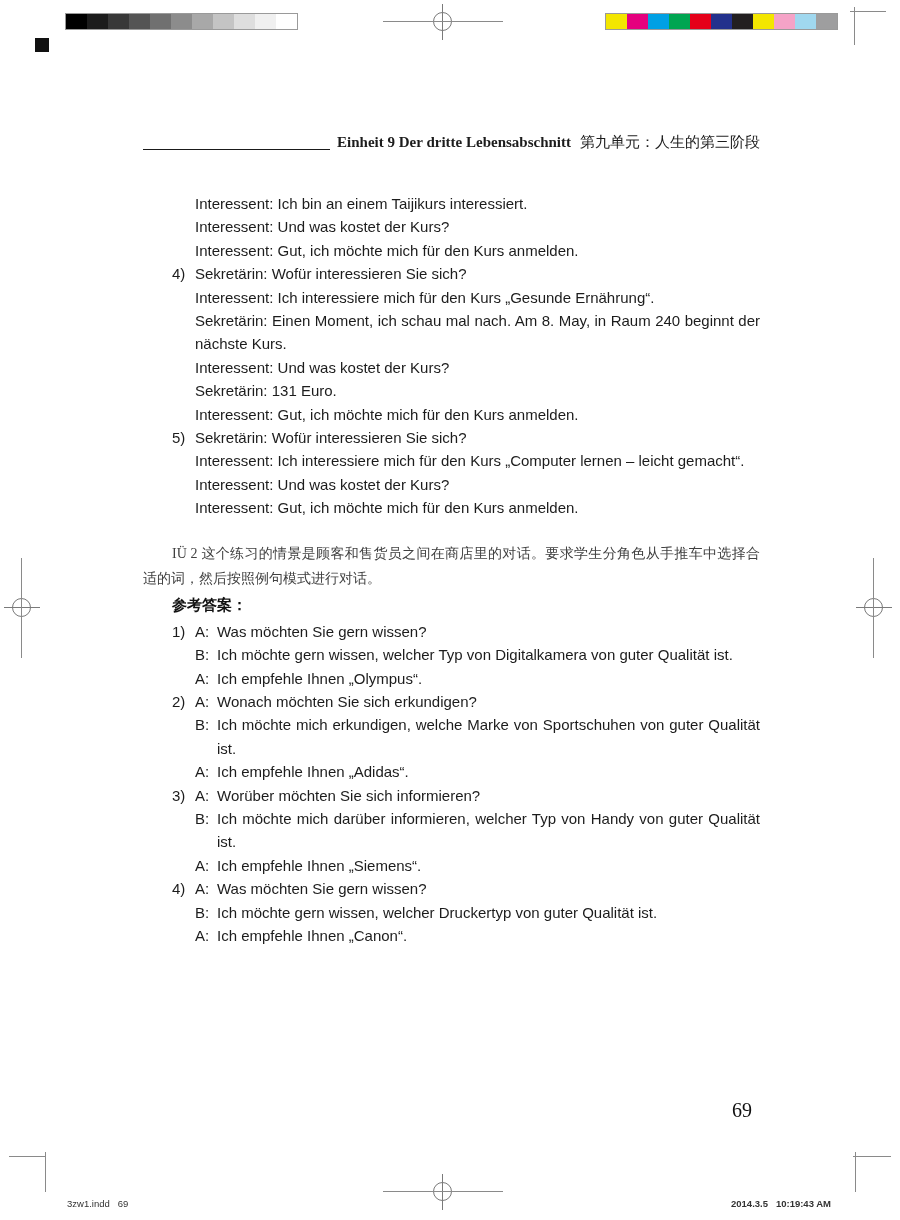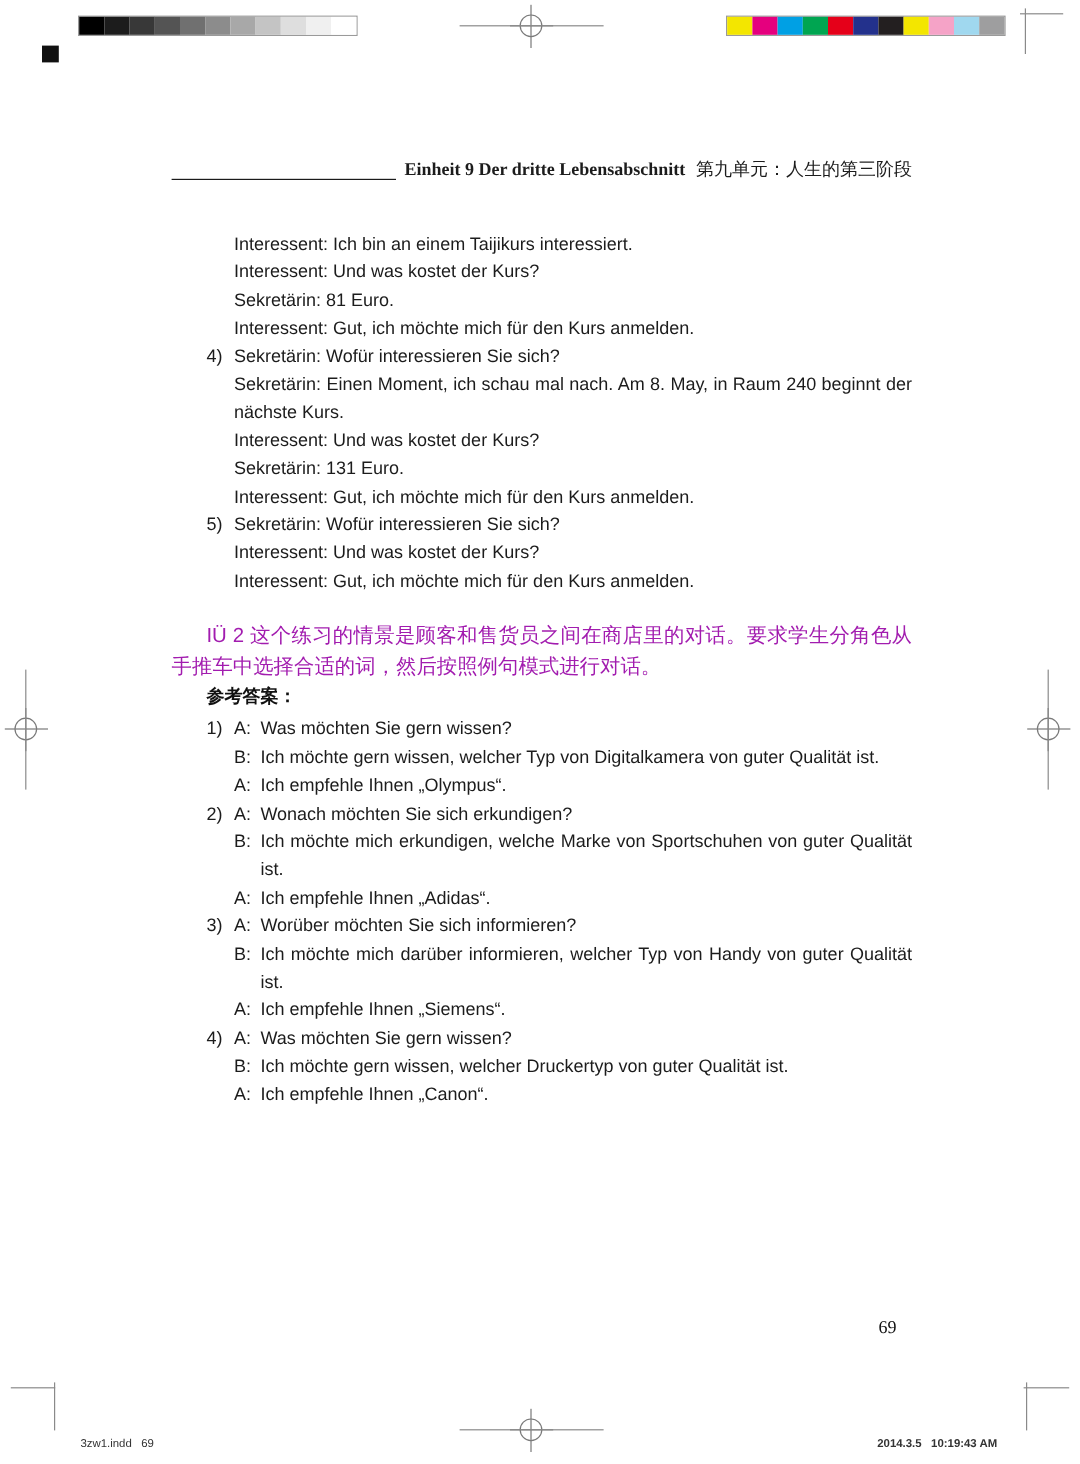--- a/index.html
+++ b/index.html
@@ -39,35 +39,35 @@
   .content { position:absolute; left:143px; top:192px; width:617px;
              font-size:15px; line-height:23.4px; }
 
   .tail { margin-left:52px; }
   .utt { text-align:justify; }
 
   .dialog-item { display:flex; }
   .dialog-item > .num { width:23px; margin-left:29px; flex:none; }
   .dialog-item > .utts { flex:1; min-width:0; }
 
-  .cn-para { font-family:Liberation Sans, sans-serif; font-size:17px; line-height:25.5px;
-             text-indent:29px; margin-top:21px; text-align:justify; color:#a21caf; }
+  .cn-para { font-family:Liberation Serif, serif; font-size:14px; line-height:25.5px;
+             text-indent:29px; margin-top:21px; text-align:justify; color:#404040; }
   .answers-heading { font-weight:bold; margin-left:29px; font-size:15px; line-height:26px;
                      margin-bottom:2px; color:#111; }
 
   .ans-item { display:flex; }
   .ans-item > .num { width:23px; margin-left:29px; flex:none; }
   .ans-lines { flex:1; min-width:0; }
   .ans-line { display:flex; }
   .ans-line .label { width:22px; flex:none; }
   .ans-line .text { flex:1; min-width:0; text-align:justify; }
 
   
   .page-num { position:absolute; top:1099px; left:732px;
-              font-family:"Liberation Serif", serif; font-size:15px; color:#111;text-align:right; }
+              font-family:"Liberation Serif", serif; font-size:20px; color:#111;text-align:right; }
   .footer { position:absolute; top:1198px; font-size:9.5px; color:#333; white-space:pre;
             font-family:"Liberation Sans", sans-serif; }
   #footer-left  { left:67px; }
   #footer-right { right:69px;font-weight:bold; }
 </style>
 </head>
 <body>
 
 <div class="strip" id="gray-strip">
   <div class="cell" style="background: rgb(0, 0, 0);"></div>
@@ -136,39 +136,40 @@
   <div class="header-text">
     <span class="header-de">Einheit 9 Der dritte Lebensabschnitt</span><span class="header-zh">第九单元：人生的第三阶段</span>
   </div>
 </div>
 
 <div class="content">
 
   <div class="tail">
     <p class="utt">Interessent: Ich bin an einem Taijikurs interessiert.</p>
     <p class="utt">Interessent: Und was kostet der Kurs?</p>
-    <p class="utt">Sekretärin: 81 Euro.</p>
     <p class="utt">Interessent: Gut, ich möchte mich für den Kurs anmelden.</p>
   </div>
 
   <div class="dialog-item">
     <span class="num">4)</span>
     <div class="utts">
       <p class="utt">Sekretärin: Wofür interessieren Sie sich?</p>
+      <p class="utt">Interessent: Ich interessiere mich für den Kurs „Gesunde Ernährung“.</p>
       <p class="utt">Sekretärin: Einen Moment, ich schau mal nach. Am 8. May, in Raum 240 beginnt der nächste Kurs.</p>
       <p class="utt">Interessent: Und was kostet der Kurs?</p>
       <p class="utt">Sekretärin: 131 Euro.</p>
       <p class="utt">Interessent: Gut, ich möchte mich für den Kurs anmelden.</p>
     </div>
   </div>
 
   <div class="dialog-item">
     <span class="num">5)</span>
     <div class="utts">
       <p class="utt">Sekretärin: Wofür interessieren Sie sich?</p>
+      <p class="utt">Interessent: Ich interessiere mich für den Kurs „Computer lernen – leicht gemacht“.</p>
       <p class="utt">Interessent: Und was kostet der Kurs?</p>
       <p class="utt">Interessent: Gut, ich möchte mich für den Kurs anmelden.</p>
     </div>
   </div>
 
   <p class="cn-para">IÜ 2 这个练习的情景是顾客和售货员之间在商店里的对话。要求学生分角色从手推车中选择合适的词，然后按照例句模式进行对话。</p>
 
   <p class="answers-heading">参考答案：</p>
 
   <div class="ans-item">

